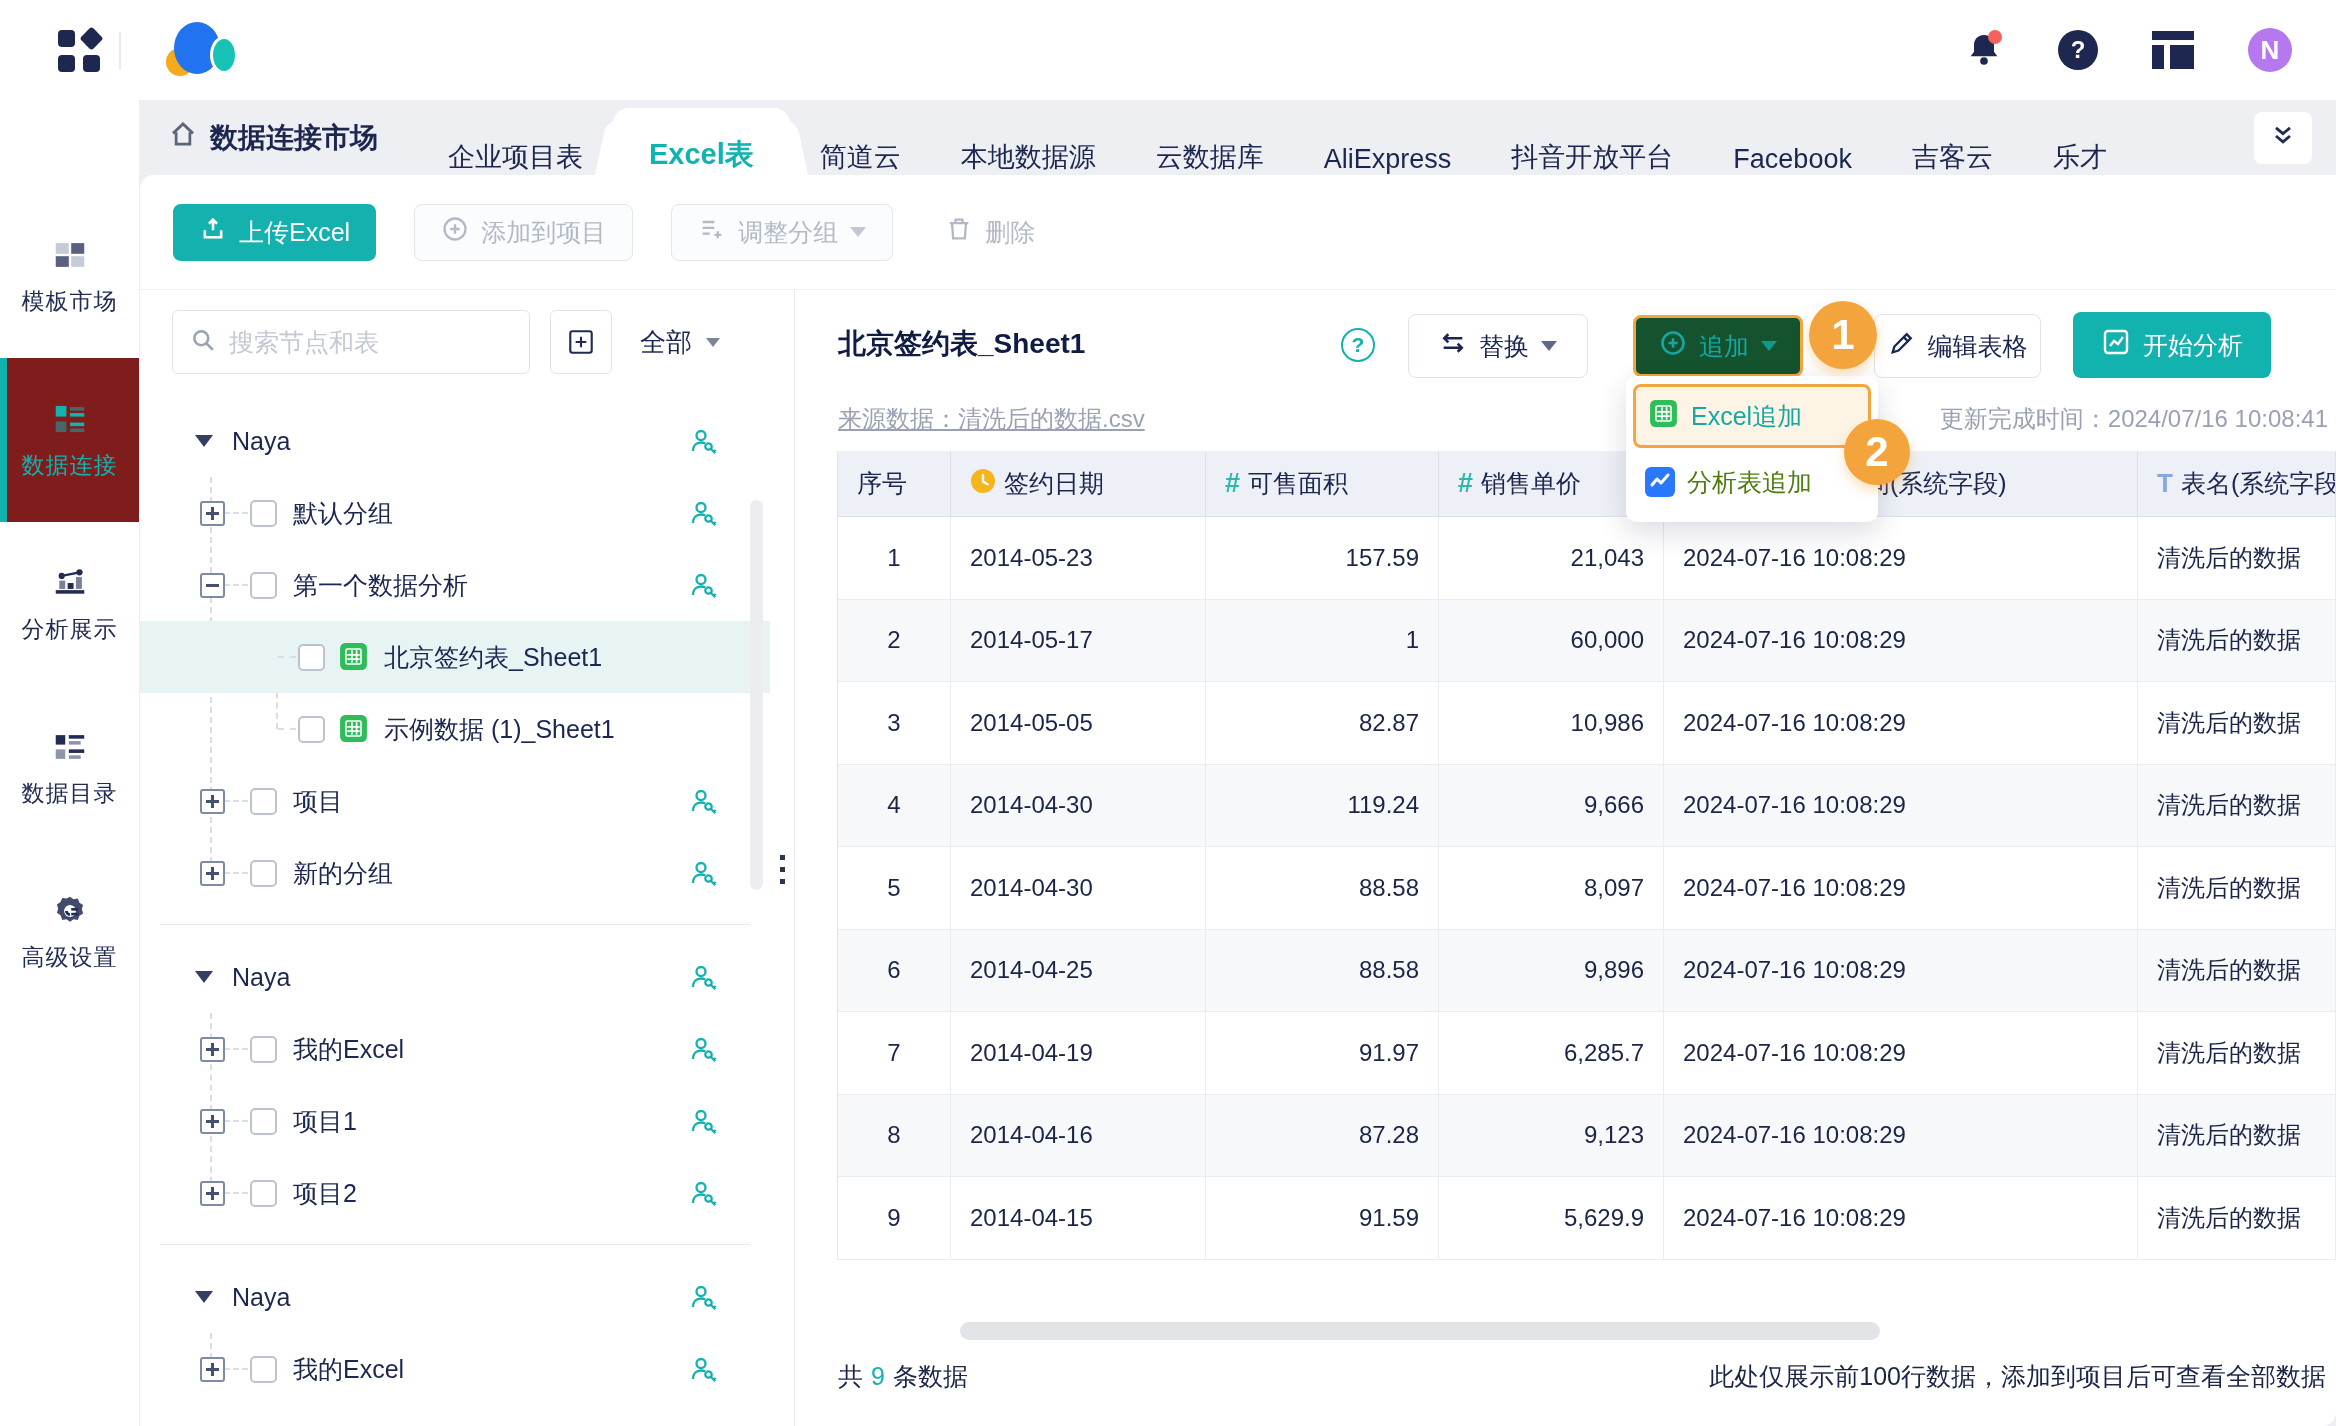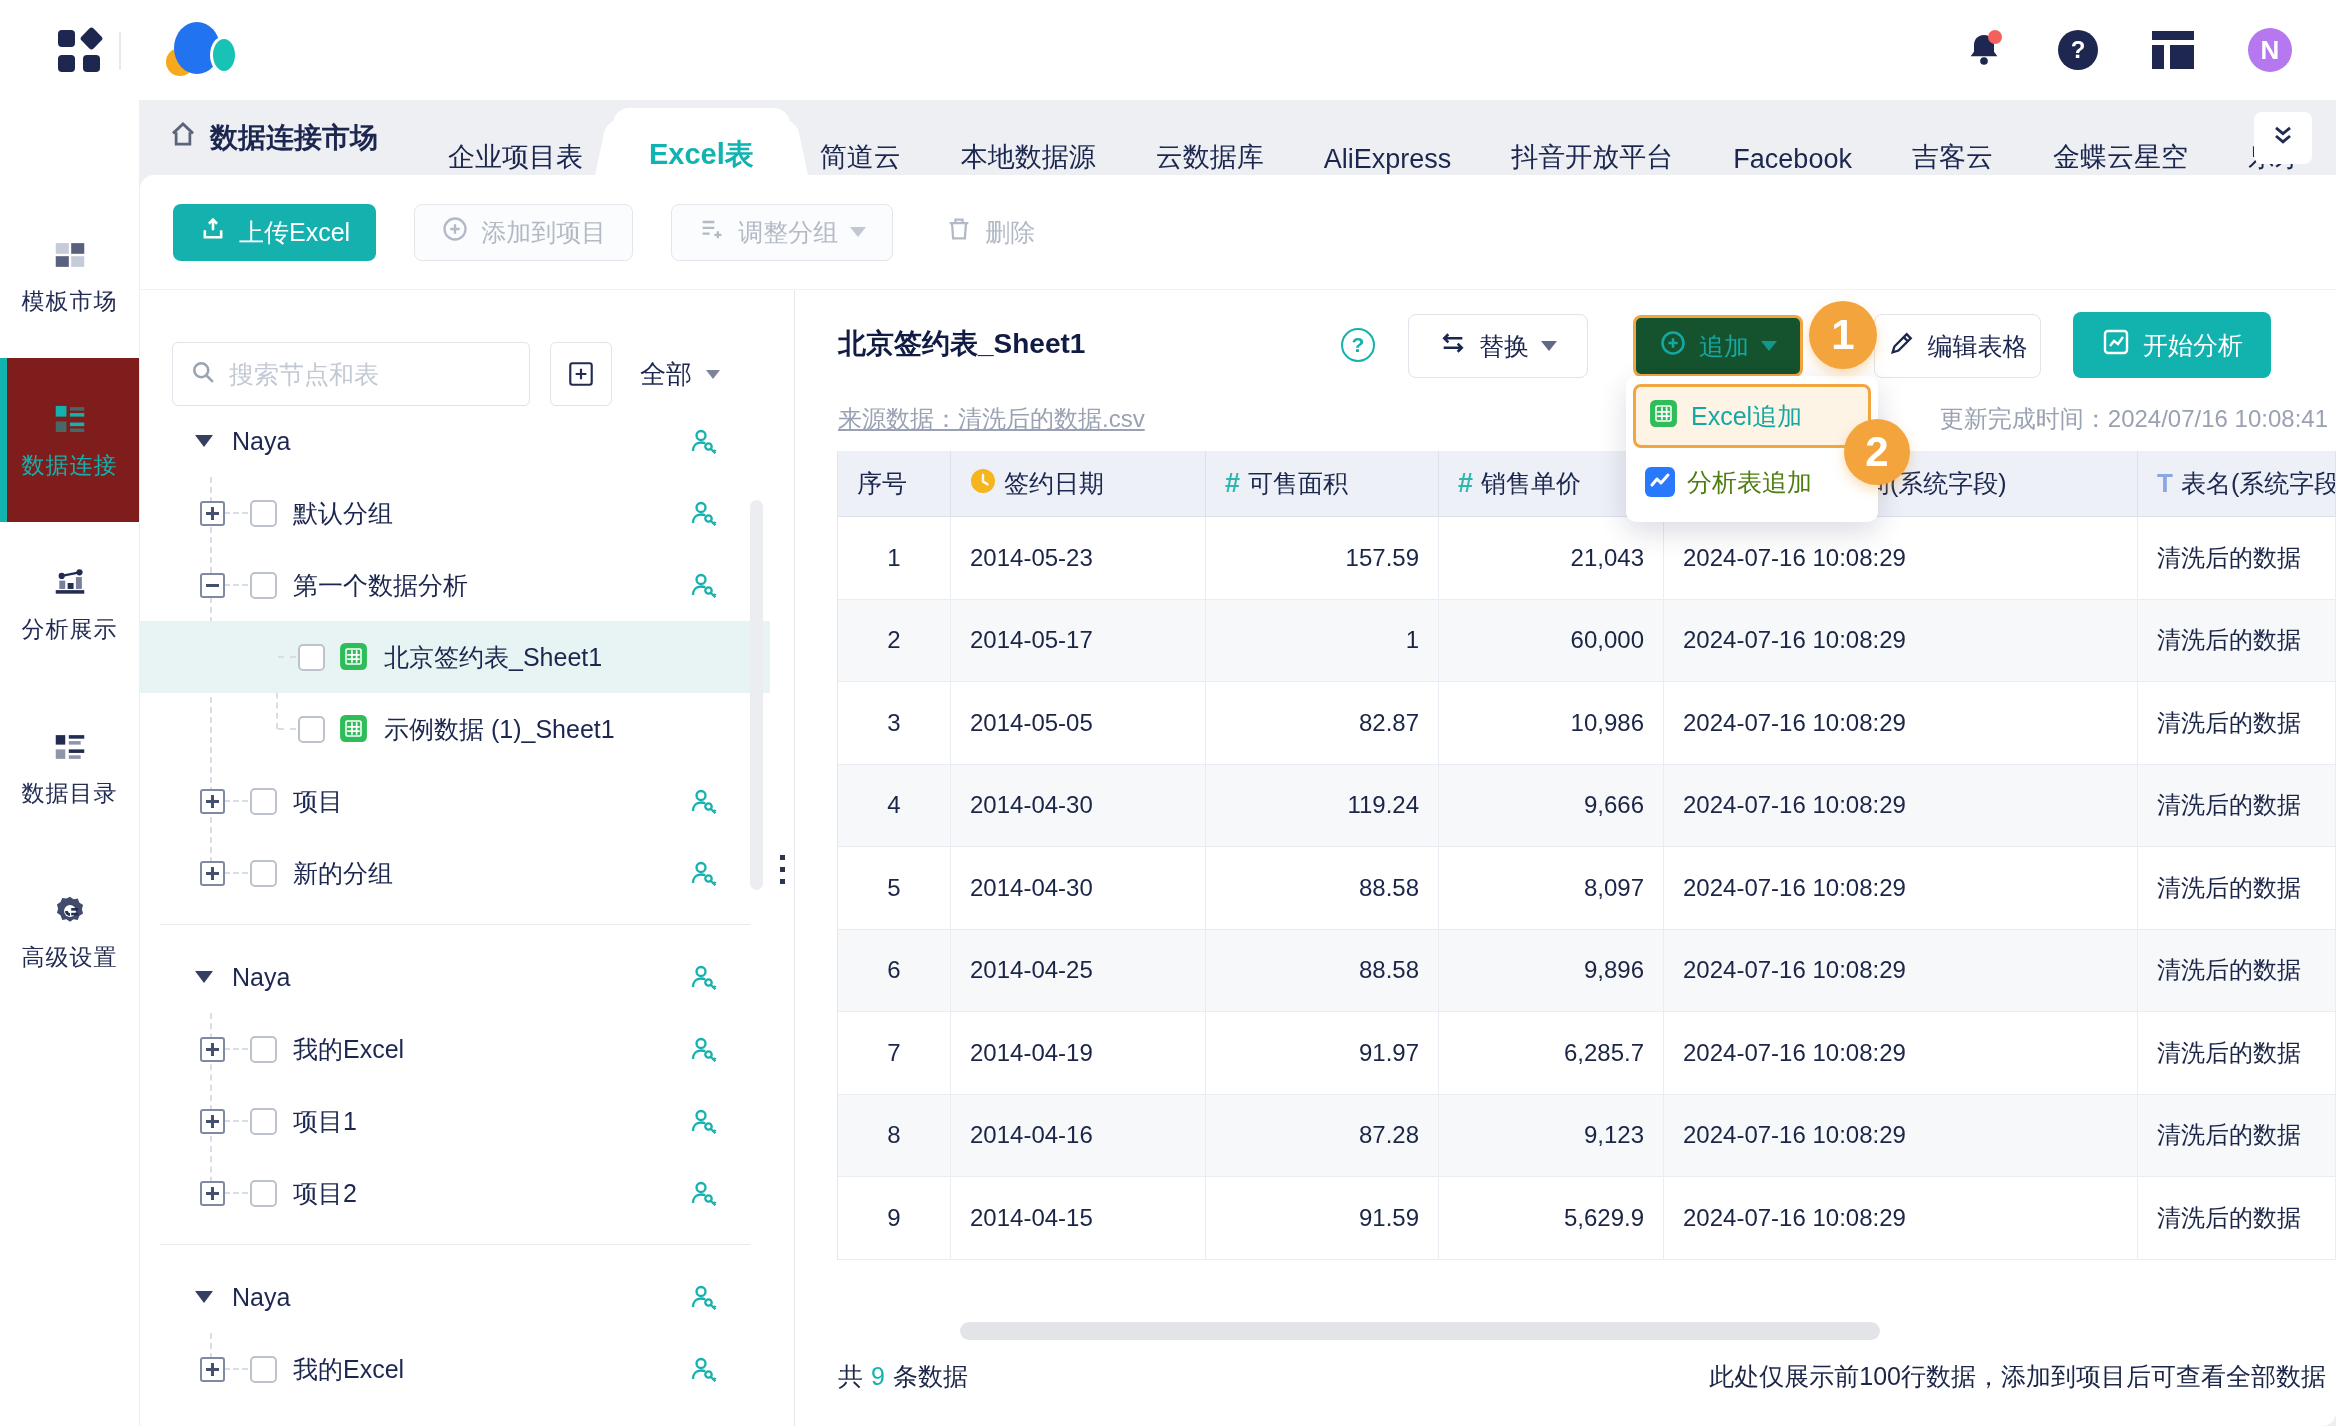--- a/index.html
+++ b/index.html
@@ -59,21 +59,21 @@
   
   .toolbar { position:absolute; left:0; top:0; width:2196px; height:115px; border-bottom:1px solid #f1f2f6; display:flex; align-items:center; gap:38px; padding-left:33px; }
   .btn { height:57px; border-radius:8px; display:flex; align-items:center; gap:12px; font-size:25px; padding:0 26px; cursor:pointer; white-space:nowrap; }
   .btn-upload { background:#14b1ae; color:#fff; }
   .btn-ghost { background:#fbfcfd; border:1px solid #e3e6eb; color:#b3bac6; }
   .btn-plain { color:#b3bac6; padding:0 14px; }
   .caret-dn { width:0; height:0; border-left:8px solid transparent; border-right:8px solid transparent; border-top:10px solid currentColor; opacity:.8; }
 
   
   .treepanel { position:absolute; left:0; top:115px; width:655px; height:1136px; border-right:1px solid #e8eaef; }
-  .search-row { position:absolute; left:32px; top:20px; width:600px; height:64px; display:flex; align-items:center;margin-top:32px; }
+  .search-row { position:absolute; left:32px; top:20px; width:600px; height:64px; display:flex; align-items:center; }
   .search-box { width:358px; height:64px; border:1px solid #dfe3ea; border-radius:6px; display:flex; align-items:center; gap:12px; padding:0 16px; background:#fff; }
   .search-box input { border:none; outline:none; font-size:25px; width:280px; color:#1c2750; font-family:inherit; background:transparent; }
   .search-box input::placeholder { color:#c3c9d4; }
   .addnode-btn { width:62px; height:64px; margin-left:20px; border:1px solid #dfe3ea; border-radius:6px; display:flex; align-items:center; justify-content:center; cursor:pointer; background:#fff; }
   .filter { margin-left:28px; display:flex; align-items:center; gap:14px; font-size:26px; color:#1c2750; cursor:pointer; }
   .filter .caret-dn { border-top-color:#5a657f; border-left-width:7px; border-right-width:7px; border-top-width:9px; }
 
   .tree-rows { position:absolute; left:0; top:115px; width:630px; }
   .trow-tree { position:relative; height:72px; display:flex; align-items:center; font-size:25px; color:#1c2750; cursor:pointer; }
   .trow-tree.selected { background:#e7f4f3; }
@@ -266,23 +266,20 @@
         <span>AliExpress</span>
       </div>
     <div class="tab">
         <span>抖音开放平台</span>
       </div>
     <div class="tab">
         <span>Facebook</span>
       </div>
     <div class="tab">
         <span>吉客云</span>
-      </div>
-    <div class="tab">
-        <span>金蝶云星空</span>
       </div>
     <div class="tab">
         <span>乐才</span>
       </div>
   </div>
   <div class="chevron-box">
     <span>
       <svg width="28" height="28" viewBox="0 0 24 24" fill="none" stroke="#222c53" stroke-width="2.4">
           <path d="M6 5l6 5 6-5"></path>
           <path d="M6 12l6 5 6-5"></path>

